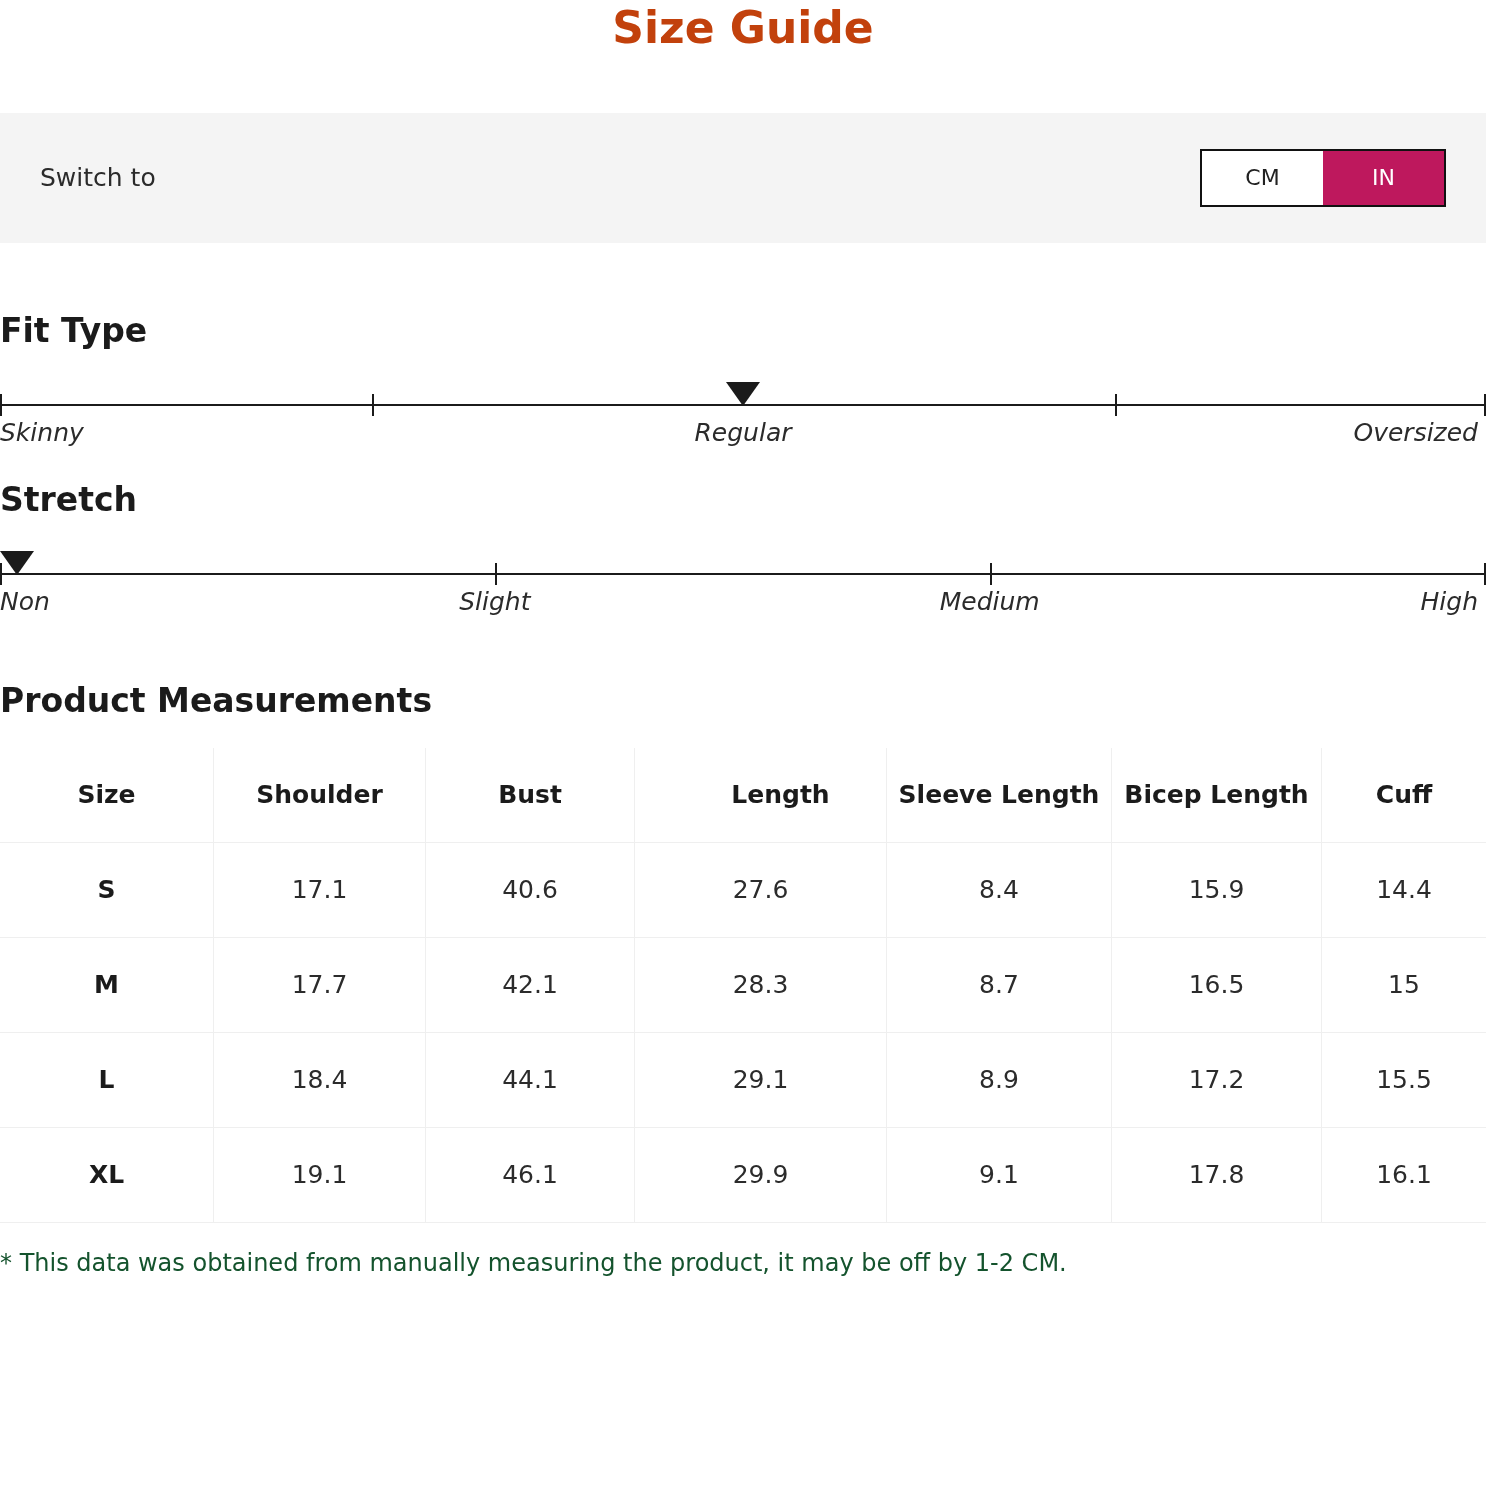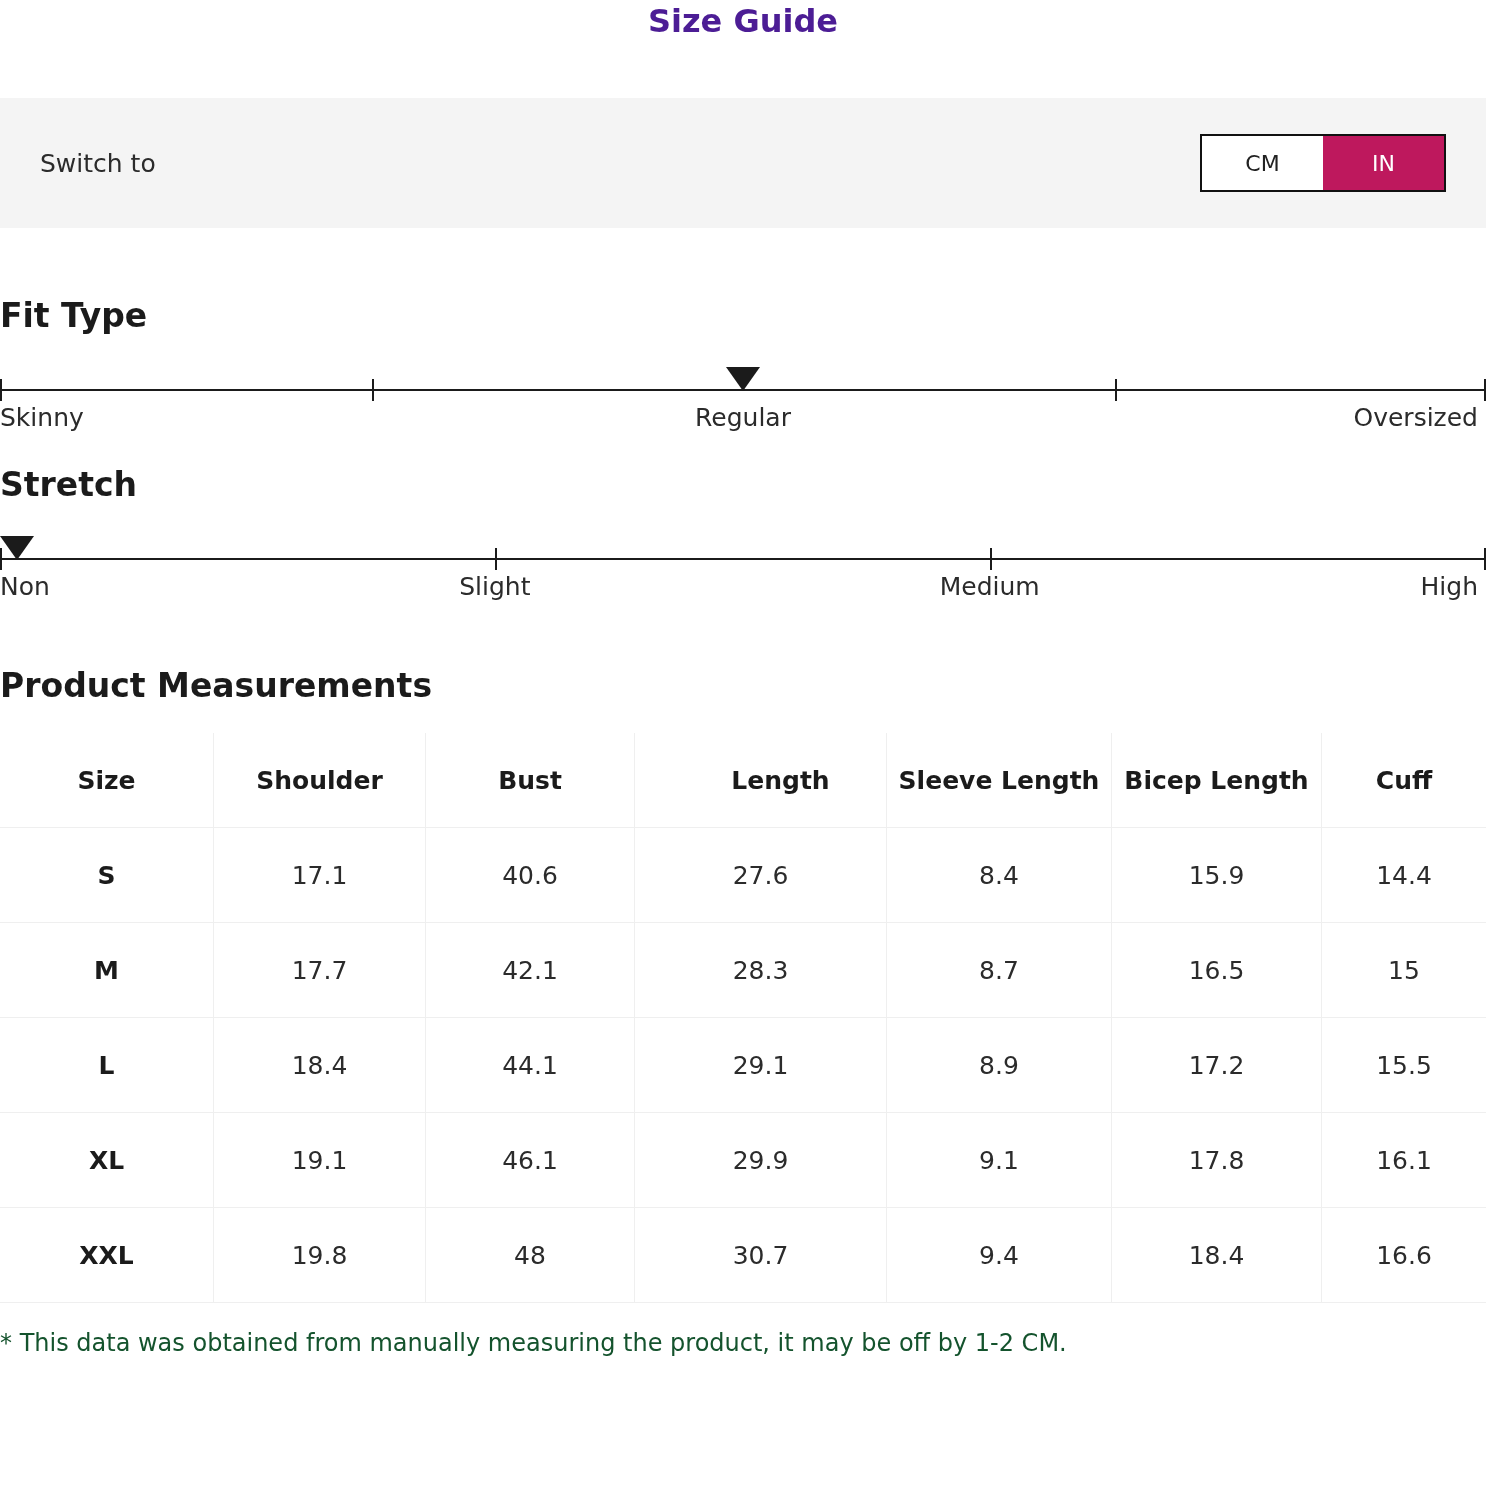--- a/index.html
+++ b/index.html
@@ -18,23 +18,23 @@
   .page {
     width: 1486px;
     height: 1500px;
     position: relative;
     box-sizing: border-box;
   }
 
   
   .title {
     text-align: center;
-    font-size: 32px;
-    font-weight: bold;
-    color: #4c1d95;
+    font-size: 44px;
+    font-weight: bold;
+    color: #c2410c;
     letter-spacing: 0px;
     margin: 0;
     padding-top: 2px;
     line-height: 1.2;
   }
 
   
   .switch-bar {
     margin-top: 58px;
     background: #f4f4f4;
@@ -81,20 +81,21 @@
   }
   .fit-heading { margin-top: 68px; }
   .stretch-heading { margin-top: 28px; }
   .measure-heading { margin-top: 60px; }
 
   
   .scale {
     position: relative;
     margin-top: 26px;
     height: 76px;
+    font-style: italic;
   }
   .scale .axis {
     position: absolute;
     left: 0;
     right: 0;
     top: 28px;
     height: 2px;
     background: #1b1b1b;
   }
   .scale .tick {
@@ -254,27 +255,18 @@
       </tr>
       <tr>
         <td class="size-cell">XL</td>
         <td>19.1</td>
         <td>46.1</td>
         <td>29.9</td>
         <td>9.1</td>
         <td>17.8</td>
         <td>16.1</td>
       </tr>
-      <tr>
-        <td class="size-cell">XXL</td>
-        <td>19.8</td>
-        <td>48</td>
-        <td>30.7</td>
-        <td>9.4</td>
-        <td>18.4</td>
-        <td>16.6</td>
-      </tr>
     </tbody>
   </table>
 
   <div class="footnote">* This data was obtained from manually measuring the product, it may be off by 1-2 CM.</div>
 
 </div>
 
 </body></html>

